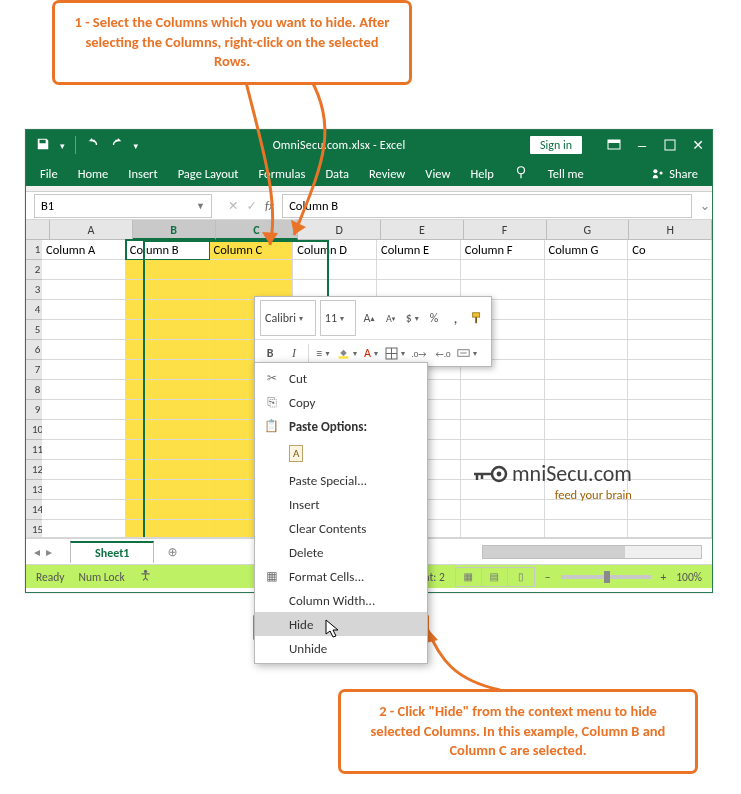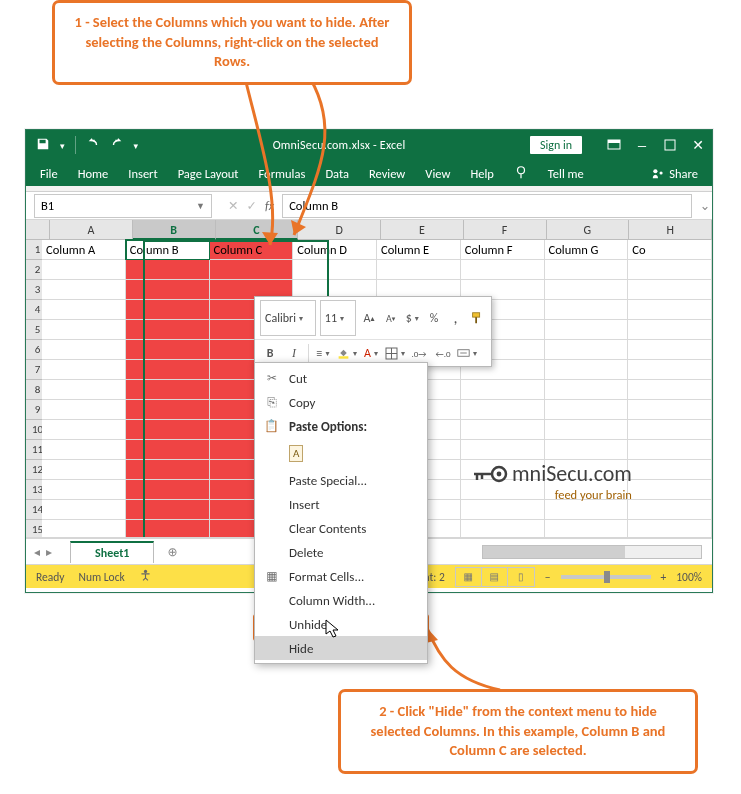--- a/index.html
+++ b/index.html
@@ -36,34 +36,34 @@
 .grid { position: relative; height: 318px; overflow: hidden; border-bottom: 1px solid #d6d6d6; }
 .corner { position: absolute; left: 0; top: 0; width: 24px; height: 20px; background: #e6e6e6; border-right: 1px solid #bdbdbd; border-bottom: 1px solid #bdbdbd; }
 .col-headers { position: absolute; left: 24px; top: 0; right: 0; height: 20px; display: flex; }
 .col-h { width: 93px; height: 20px; background: #e6e6e6; border-right: 1px solid #bdbdbd; border-bottom: 1px solid #bdbdbd; text-align: center; font-size: 12px; color: #3b3b3b; line-height: 20px; }
 .col-h.sel { background: #c9c9c9; border-bottom: 2px solid #0f7042; color: #0f7042; font-weight: 600; }
 .row-headers { position: absolute; left: 0; top: 20px; width: 24px; }
 .row-h { height: 20px; background: #e6e6e6; border-right: 1px solid #bdbdbd; border-bottom: 1px solid #bdbdbd; text-align: center; font-size: 11px; color: #3b3b3b; line-height: 20px; }
 .cells { position: absolute; left: 16px; top: 20px; right: 0; }
 .row { display: flex; height: 20px; }
 .cell { width: 93px; height: 20px; border-right: 1px solid #d9d9d9; border-bottom: 1px solid #d9d9d9; font-size: 12.5px; padding: 0 4px; line-height: 20px; background: #fff; overflow: hidden; white-space: nowrap; }
-.cell.sel { background: #ef4444; }
+.cell.sel { background: #fde047; }
 .cell.active { background: #fff; outline: 2px solid #0f7042; outline-offset: -1px; }
 .sel-border { position: absolute; border: 2px solid #0f7042; pointer-events: none; }
 
 
 .sheet-strip { height: 26px; display: flex; align-items: center; border-top: 1px solid #d6d6d6; font-size: 12px; }
 .tab-nav { display: flex; gap: 6px; padding: 0 8px; color: #888; }
 .sheet-tab { padding: 3px 24px; border: 1px solid #bcbcbc; border-bottom: none; background: #fff; margin-left: 10px; border-radius: 0 0 0 0; border-top: 2px solid #0f7042; font-weight: 600; color: #0f7042; }
 .sheet-add { margin-left: 8px; color: #888; width: 20px; text-align: center; }
 .h-scroll { flex: 1; margin: 0 10px; height: 14px; border: 1px solid #c0c0c0; background: #efefef; position: relative; }
 .h-scroll .thumb { position: absolute; left: 0; top: 0; bottom: 0; width: 65%; background: #cfcfcf; }
 
 
-.status { height: 24px; background: #fde047; border-top: 1px solid #d6d6d6; display: flex; align-items: center; font-size: 11.5px; color: #555; padding: 0 10px; gap: 14px; }
+.status { height: 24px; background: #bef264; border-top: 1px solid #d6d6d6; display: flex; align-items: center; font-size: 11.5px; color: #555; padding: 0 10px; gap: 14px; }
 .status .right { margin-left: auto; display: flex; align-items: center; gap: 10px; }
 .view-btns { display: flex; border: 1px solid #c8c8c8; }
 .view-btn { width: 26px; height: 18px; border-right: 1px solid #c8c8c8; display: flex; align-items: center; justify-content: center; font-size: 10px; color: #777; }
 .view-btn:last-child { border-right: none; }
 .zoom-slider { width: 90px; height: 4px; background: #c8c8c8; position: relative; }
 .zoom-slider::after { content: ""; position: absolute; left: 48%; top: -4px; width: 6px; height: 12px; background: #8a8a8a; }
 
 
 .mini-toolbar { position: absolute; left: 254px; top: 296px; width: 238px; background: #fff; border: 1px solid #b8b8b8; box-shadow: 2px 2px 6px rgba(0,0,0,.25); z-index: 60; font-size: 12px; }
 .mini-row { display: flex; align-items: center; gap: 4px; padding: 3px 5px; }
@@ -501,25 +501,25 @@
     <div class="ctx-item">
       <span>Delete</span>
     </div>
     <div class="ctx-item">
       <span class="ico">▦</span>
       <span>Format Cells...</span>
     </div>
     <div class="ctx-item">
       <span>Column Width...</span>
     </div>
-    <div class="ctx-item">
-      <span>Unhide</span>
-    </div>
     <div class="ctx-item hide">
       <span>Hide</span>
+    </div>
+    <div class="ctx-item">
+      <span>Unhide</span>
     </div>
   </div>
 <div class="ctx-highlight" style="left:253px; top:614px; width:176px; height:27px;"></div>
 
 <div class="cursor-arrow" style="left:325px; top:619px;">
   <svg width="16" height="20" viewBox="0 0 16 20">
       <path d="M1 1 L1 15 L5 12 L8 18 L11 17 L8 11 L13 11 Z" fill="#fff" stroke="#000" stroke-width="1"></path>
     </svg>
 </div>
 

